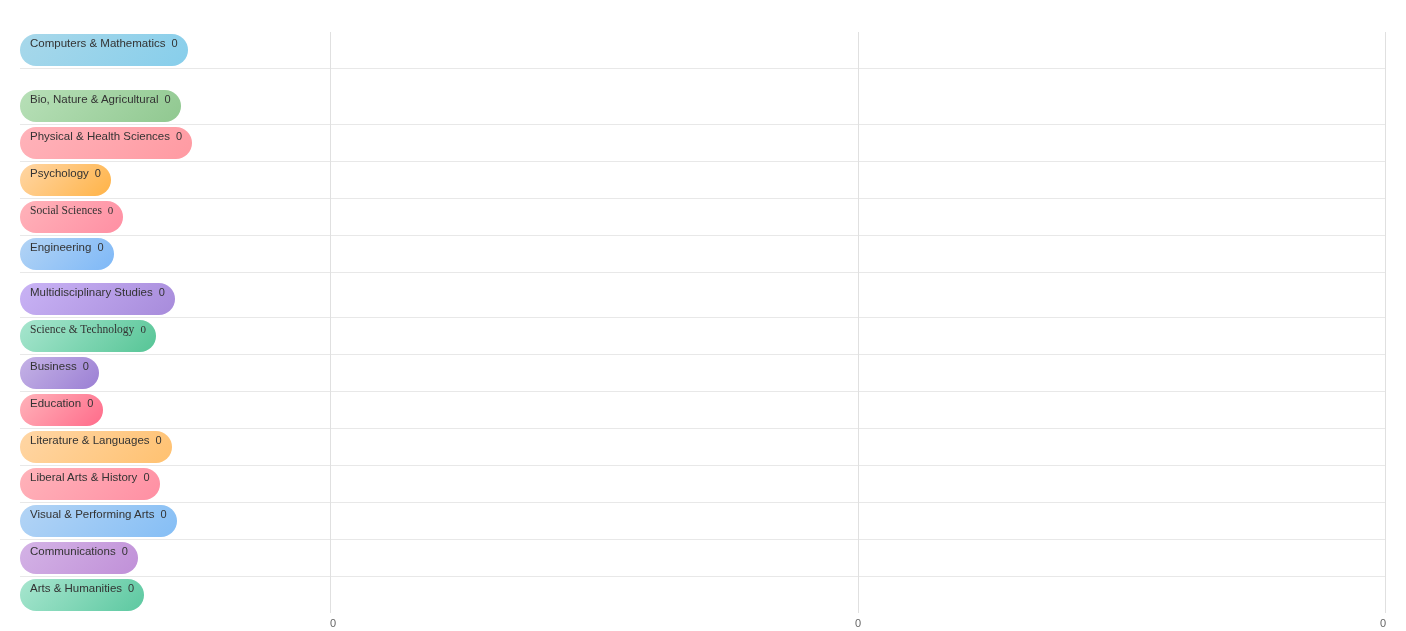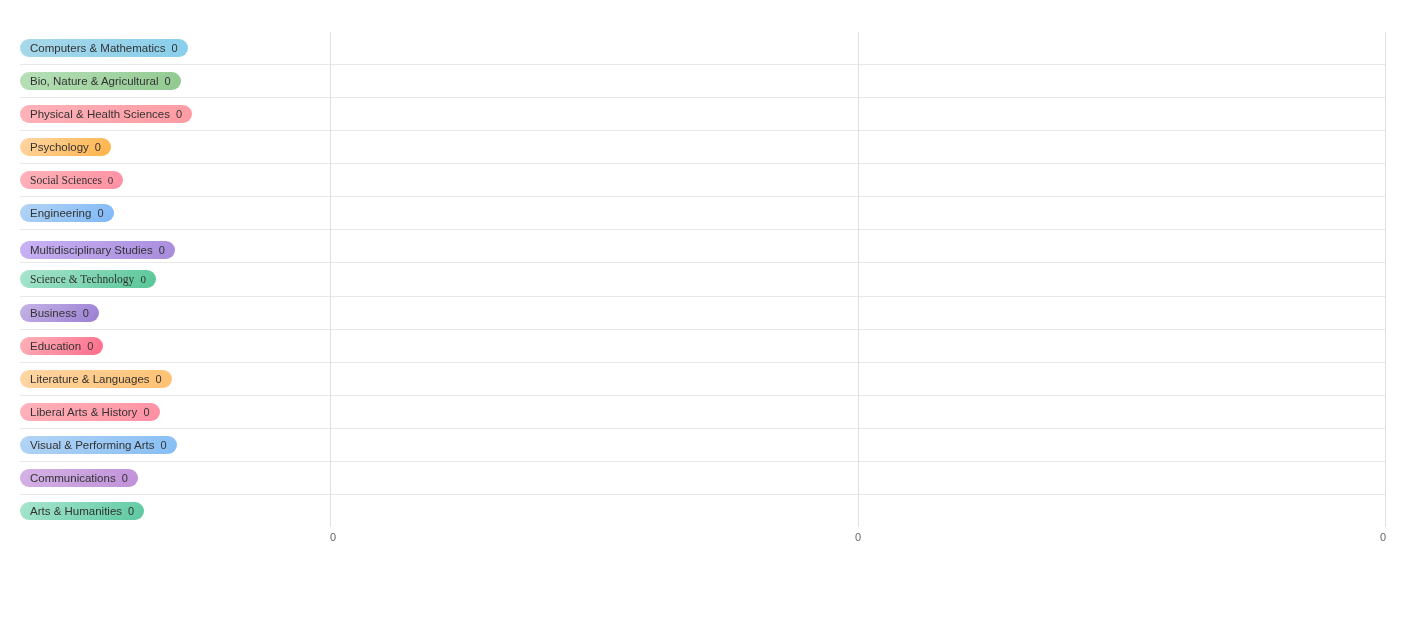--- a/index.html
+++ b/index.html
@@ -94,21 +94,21 @@
       display: flex;
       align-items: center;
       padding-right: 8px;
       flex-shrink: 0;
     }
 
     .bar-pill {
       display: flex;
       align-items: center;
       border-radius: 20px;
-      padding: 3px 10px 3px 10px;
+      padding: 3px 10px 17px 10px;
       font-size: 11.5px;
       color: #333;
       white-space: nowrap;
       min-width: 60px;
     }
 
     .bar-value {
       margin-left: 6px;
       font-size: 11px;
       color: #333;
@@ -131,21 +131,21 @@
     }
 
     .x-label {
       font-size: 11px;
       color: #666;
       text-align: center;
     }
 
     
     .color-computers { background: linear-gradient(135deg, #a8d8ea, #87ceeb); }
-    .color-bio { background: linear-gradient(135deg, #b8e0b8, #90c890); }
+    .color-bio { background: linear-gradient(135deg, #b8e0b8, #90c890); margin-top: 19px; }
     .color-physical { background: linear-gradient(135deg, #ffb3ba, #ff9aa2); }
     .color-psychology { background: linear-gradient(135deg, #ffd6a5, #ffb347); }
     .color-social { background: linear-gradient(135deg, #ffb3ba, #ff8fa3); font-family: Liberation Serif, serif; }
     .color-engineering { background: linear-gradient(135deg, #b3d4f5, #7eb8f7); }
     .color-multidisciplinary { background: linear-gradient(135deg, #c9b3f5, #a78bdb); margin-top: 8px; }
     .color-science { background: linear-gradient(135deg, #a8e6cf, #56c596); font-family: Liberation Serif, serif; }
     .color-business { background: linear-gradient(135deg, #c5b3e6, #9b7fd4); }
     .color-education { background: linear-gradient(135deg, #ffb3ba, #ff6b8a); }
     .color-literature { background: linear-gradient(135deg, #ffd6a5, #ffc170); align-items: flex-end; }
     .color-liberal { background: linear-gradient(135deg, #ffb3ba, #ff8fa3); }

